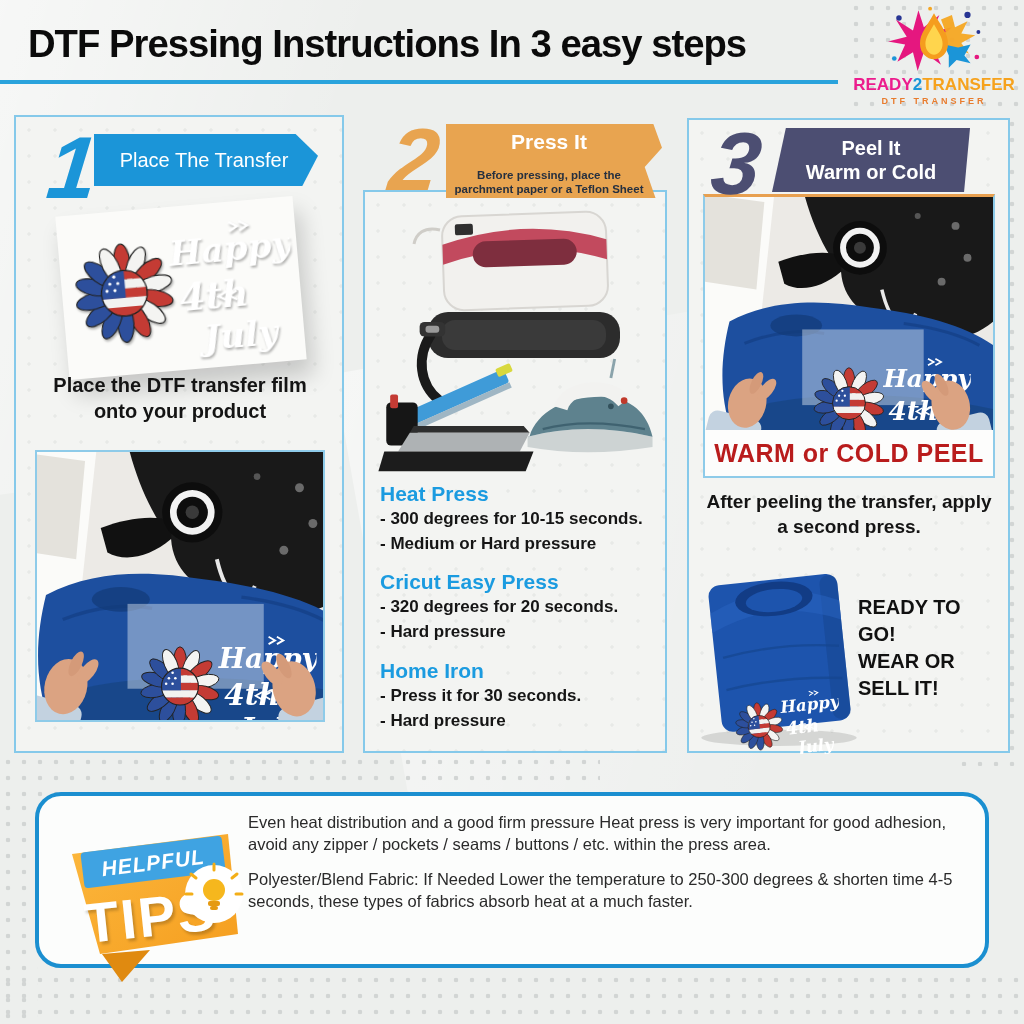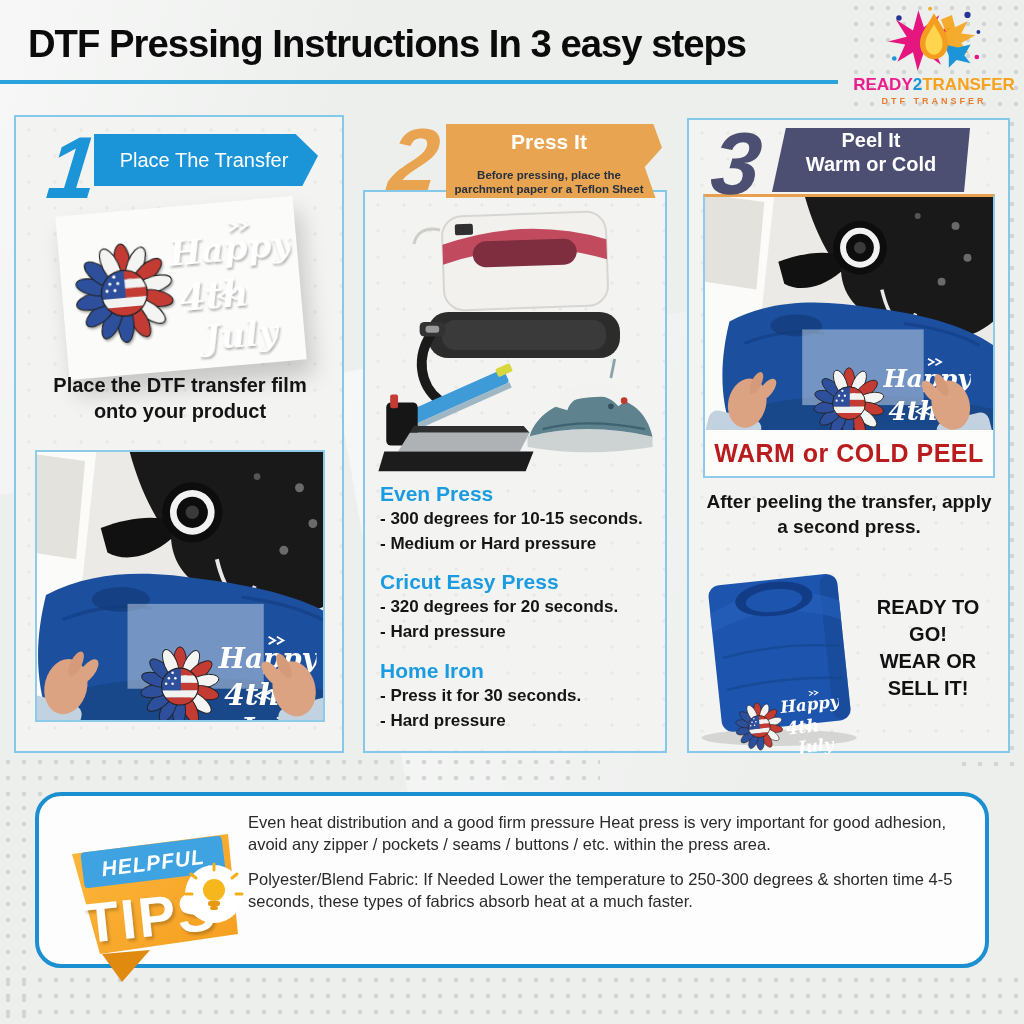--- a/index.html
+++ b/index.html
@@ -61,21 +61,21 @@
     clip-path:polygon(0 0, 90% 0, 100% 42%, 93% 100%, 0 100%);
     display:flex; align-items:center; justify-content:center; padding-right:26px;
     font-size:20px; font-weight:400;padding-left:22px; }
   .ribbon-2 { left:446px; top:124px; width:216px; height:74px; background:#e8a450;
     clip-path:polygon(0 0, 96% 0, 100% 32%, 92% 58%, 97% 100%, 0 100%);
     text-align:center; padding:6px 18px 0 8px; }
   .ribbon-2 .r2-title { font-size:21px; font-weight:800; line-height:1.1; }
   .ribbon-2 .r2-sub { font-size:11.5px; font-weight:700; color:#26303f; line-height:1.18; margin-top:16px; }
   .ribbon-3 { left:772px; top:128px; width:198px; height:64px; background:#4c4e72;
     clip-path:polygon(7% 0, 100% 0, 97% 100%, 0 100%);
-    display:flex; flex-direction:column; align-items:center; justify-content:flex-start;
+    display:flex; flex-direction:column; align-items:center; justify-content:center;
     font-size:20px; font-weight:800; line-height:1.2; }
 
   
   .film-sheet { position:absolute; left:62px; top:206px; width:238px; height:164px;
     background:#fbfbf9; transform:rotate(-5deg); z-index:3;
     box-shadow:6px 16px 22px rgba(0,0,0,.18); }
   .film-sheet svg { filter:drop-shadow(1px 2px 1px rgba(0,0,0,.30)); }
   .caption-1 { position:absolute; left:30px; top:372px; width:300px; text-align:center;
     font-size:20px; font-weight:700; color:#141414; line-height:1.3; z-index:3; }
   .photo-1 { position:absolute; left:35px; top:450px; width:290px; height:272px;
@@ -93,21 +93,21 @@
   
   .media-3 { position:absolute; left:703px; top:194px; width:292px; height:284px;
     border:2px solid #8ecbe9; border-top:3px solid #e8a050; z-index:3;
     background:#fff; overflow:hidden; }
   .media-3 svg { display:block; }
   .peel-label { height:46px; display:flex; align-items:center; justify-content:center;
     font-size:25px; font-weight:800; color:#b91c1c; letter-spacing:.5px; background:#fdfdfc; }
   .caption-3 { position:absolute; left:700px; top:490px; width:298px; text-align:center;
     font-size:19px; font-weight:700; color:#141414; line-height:1.3; z-index:3; }
   .folded-shirt { position:absolute; left:690px; top:542px; width:178px; height:212px; z-index:3; }
-  .ready-text { position:absolute; left:858px; top:594px; width:140px; text-align:center;
+  .ready-text { position:absolute; left:858px; top:594px; width:140px; 
     font-size:20px; font-weight:800; color:#111; line-height:1.35; z-index:3; }
 
   
   .tips-box { position:absolute; left:35px; top:792px; width:954px; height:176px;
     background:#fcfdfc; border:4px solid #1b8fd0; border-radius:26px; z-index:2; }
   .tips-badge { position:absolute; left:58px; top:814px; width:190px; height:170px; z-index:4; }
   .tips-text { position:absolute; left:248px; top:804px; width:726px; z-index:3;
     font-size:16.5px; font-weight:500; color:#2a2a2a; line-height:1.33; }
   .tips-text p { margin-top:13px; }
   .tips-text p:first-child { margin-top:8px; }
@@ -301,21 +301,21 @@
     <line x1="96" y1="30" x2="100" y2="10" stroke="#8aa3ab" stroke-width="3"></line>
     <path d="M8,92 Q70,76 140,92 L140,103 Q70,114 8,103 Z" fill="#cdd3d3"></path>
     <path d="M10,92 C18,64 52,48 92,50 C117,52 134,66 140,92 Q70,76 8,92 Z" fill="#5e828e"></path>
     <path d="M36,60 C44,30 98,26 116,50 L104,60 C90,42 56,44 50,64 Z" fill="#f2f2f0"></path>
     <circle cx="110" cy="54" r="3.5" fill="#c0392b"></circle>
     <circle cx="96" cy="60" r="3" fill="#33515c"></circle>
     <path d="M24,84 Q70,72 132,84" stroke="#3f6270" stroke-width="2.5" fill="none"></path>
   </svg>
 </div>
 <div class="press-specs">
-  <div class="spec-heading">Even Press</div>
+  <div class="spec-heading">Heat Press</div>
   <div class="spec-line">- 300 degrees for 10-15 seconds.</div>
   <div class="spec-line">- Medium or Hard pressure</div>
   <div class="spec-heading">Cricut Easy Press</div>
   <div class="spec-line">- 320 degrees for 20 seconds.</div>
   <div class="spec-line">- Hard pressure</div>
   <div class="spec-heading">Home Iron</div>
   <div class="spec-line">- Press it for 30 seconds.</div>
   <div class="spec-line">- Hard pressure</div>
 </div>
 

